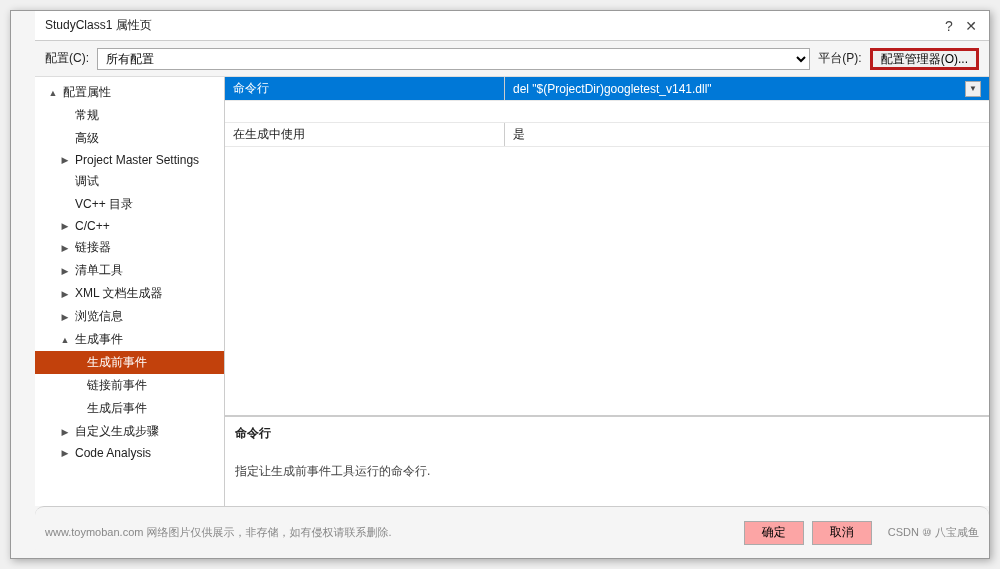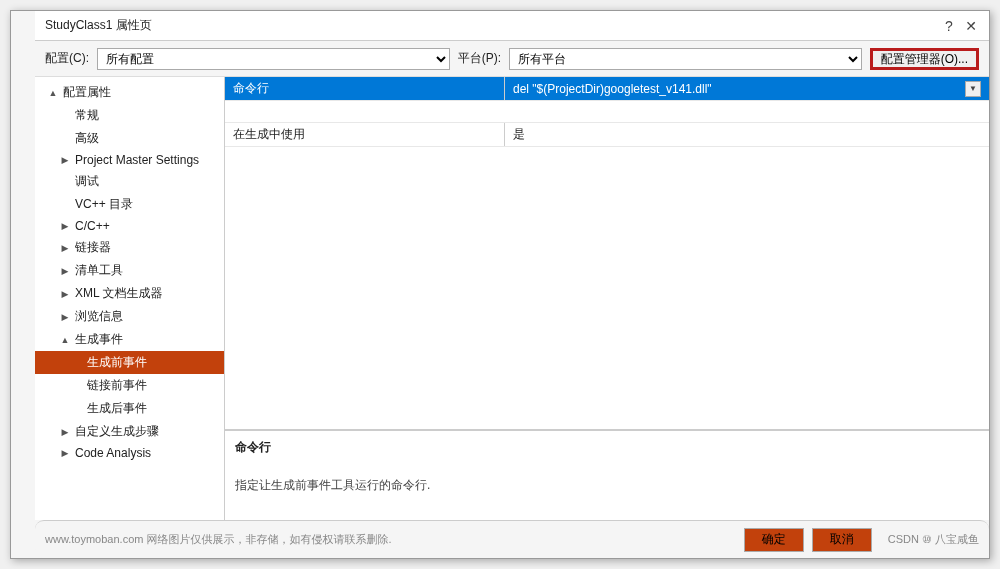--- a/index.html
+++ b/index.html
@@ -204,38 +204,38 @@
       margin-top: 20px;
     }
     
     .bottom-bar {
       background: #f5f5f5;
       border-top: 1px solid #ccc;
       padding: 6px 10px;
       display: flex;
       align-items: center;
       justify-content: space-between;
-      height: 38px;
+      height: 52px;
       border-radius: 9px;
     }
     .bottom-watermark {
       font-size: 11px;
       color: #888;
     }
     .bottom-buttons {
       display: flex;
       gap: 8px;
       align-items: center;
     }
     .bottom-btn {
       height: 24px;
       min-width: 60px;
       font-size: 12px;
       border: 1px solid #aaa;
-      background: #c2410c;
+      background: #fca5a5;
       padding: 0 12px;
       cursor: pointer;
     }
     .bottom-right-label {
       font-size: 11px;
       color: #888;
       margin-left: 8px;
     }
   </style>
 </head>
@@ -250,23 +250,20 @@
       <span class="title-btn">✕</span>
     </div>
   </div>
 
   <div class="toolbar-row">
     <span class="toolbar-label">配置(C):</span>
     <select class="toolbar-select toolbar-select-wide">
       <option>所有配置</option>
     </select>
     <span class="toolbar-label">平台(P):</span>
-    <select class="toolbar-select toolbar-select-platform">
-      <option>所有平台</option>
-    </select>
     <button class="toolbar-btn">配置管理器(O)...</button>
   </div>
 
   <div class="main-area">
 
     <div class="tree-panel">
     <div class="tree-item level1">
           <span class="tree-toggle">▲</span>
           <span>配置属性</span>
         </div>

